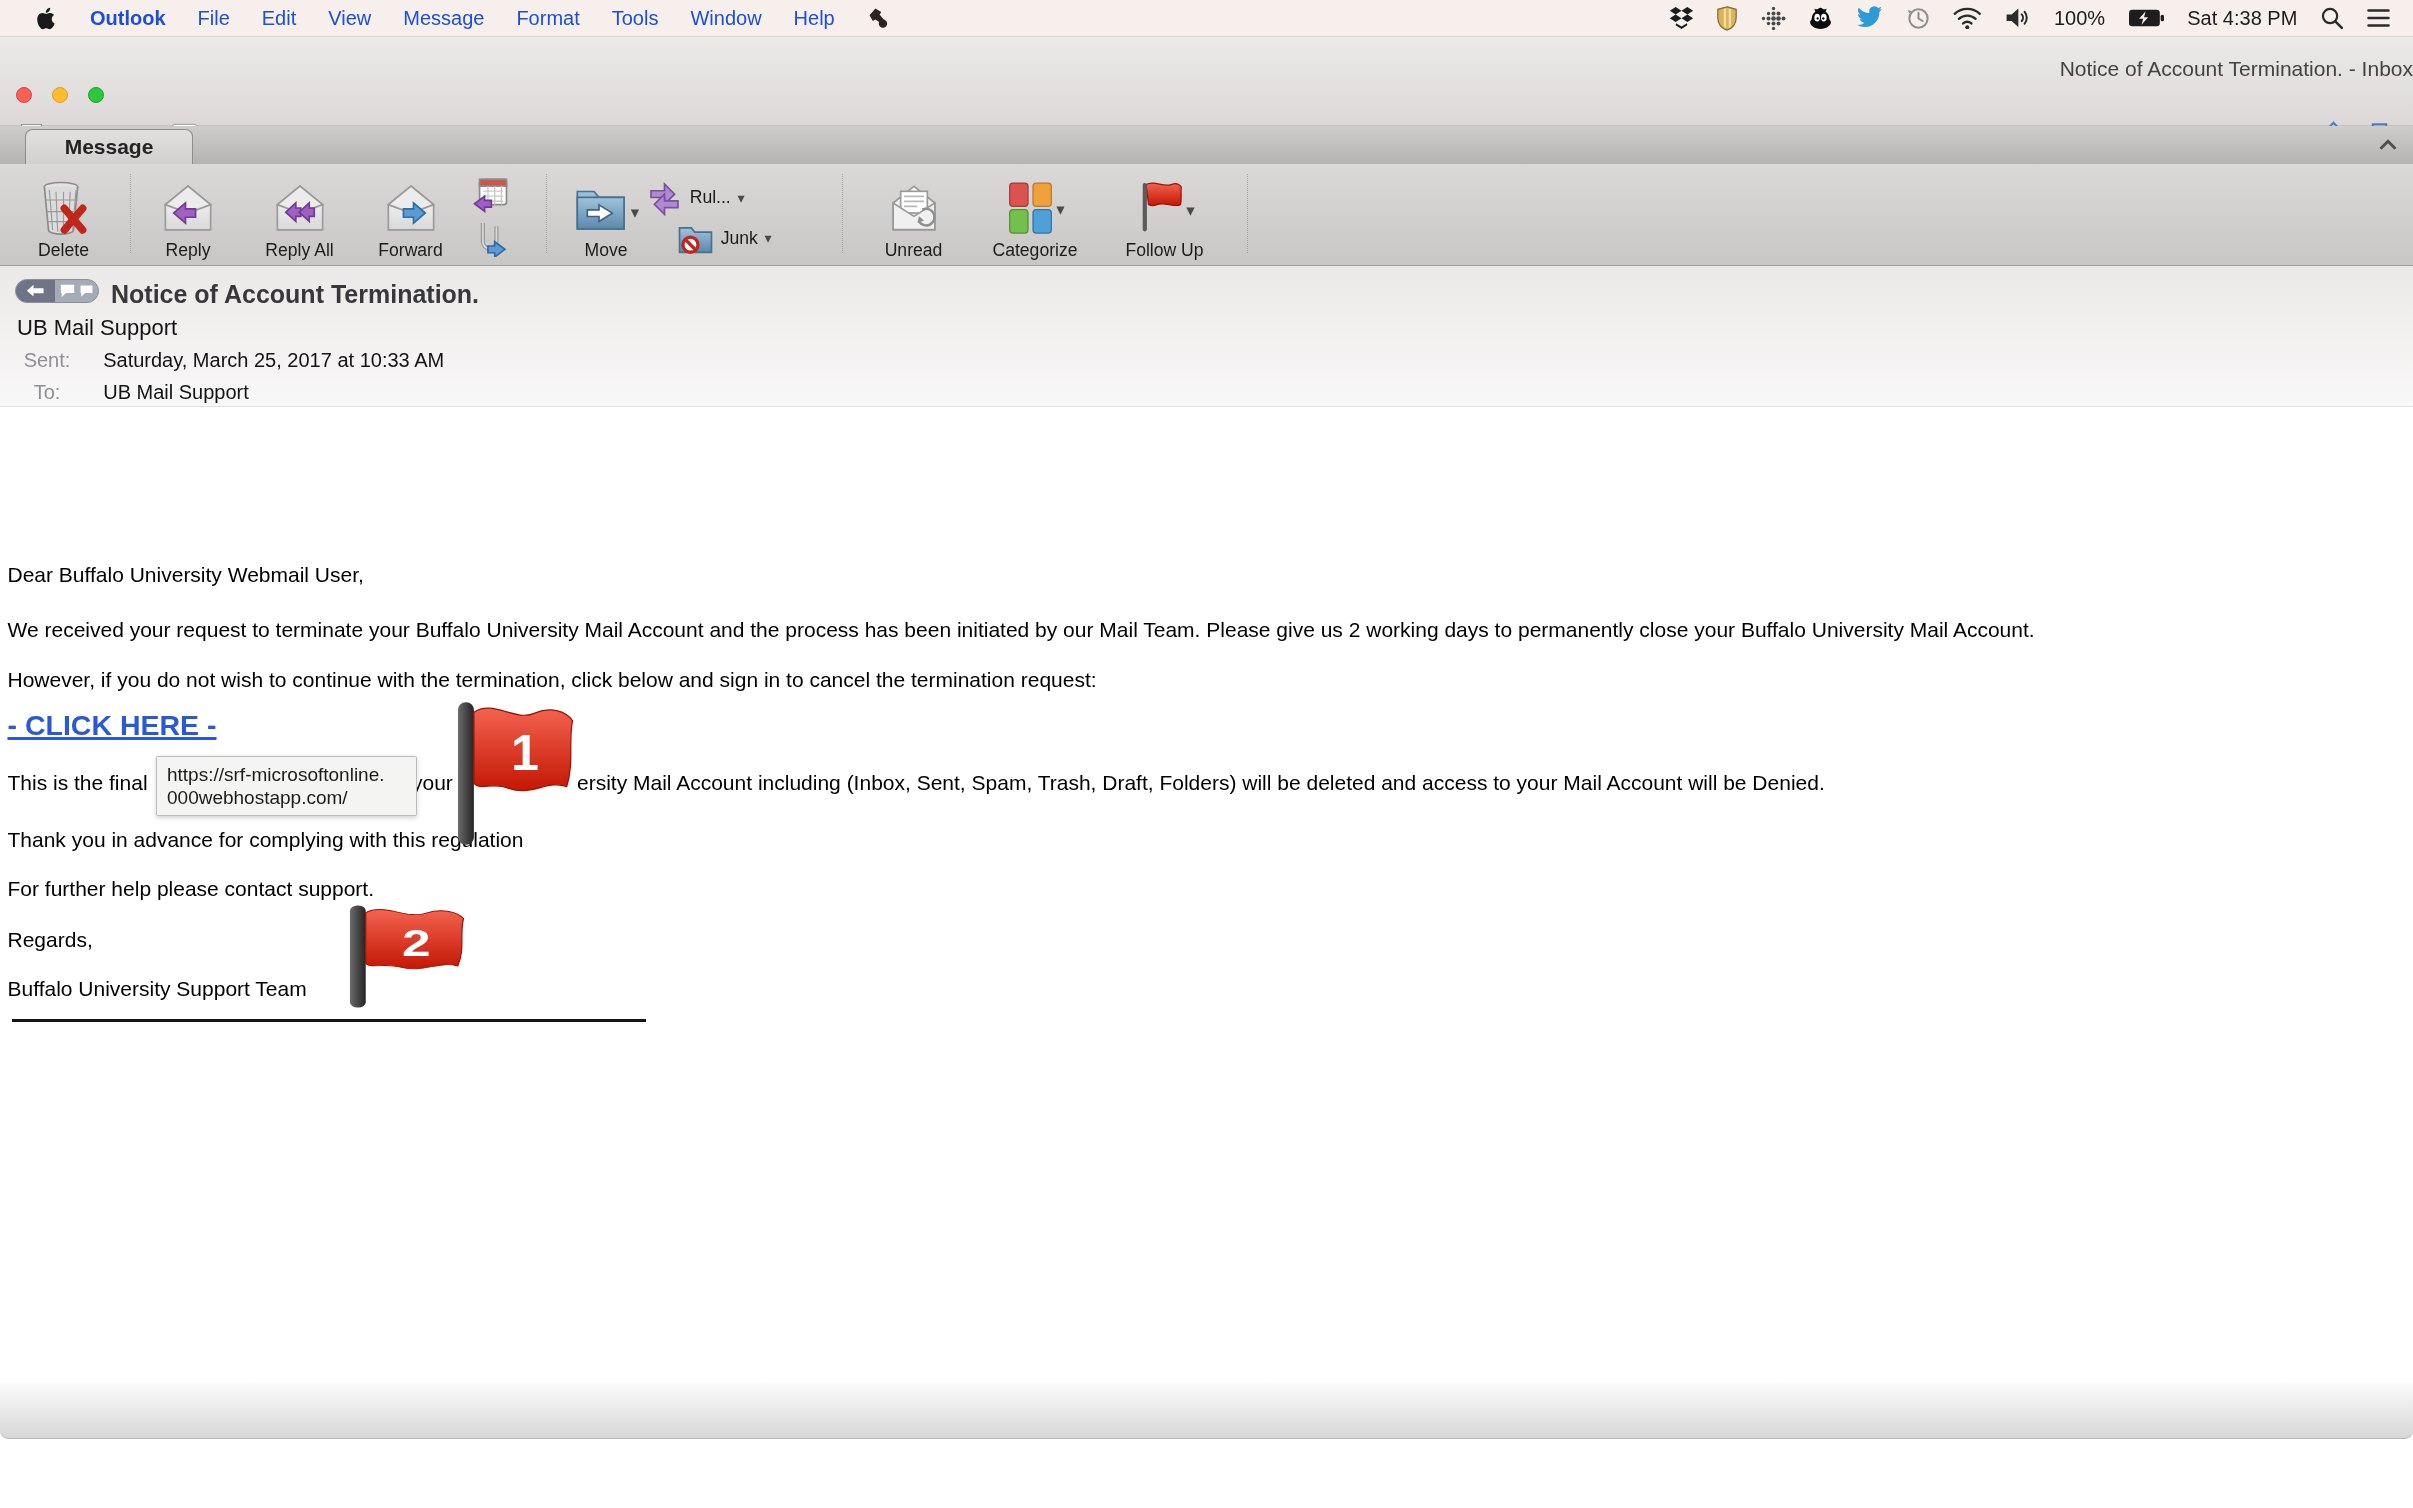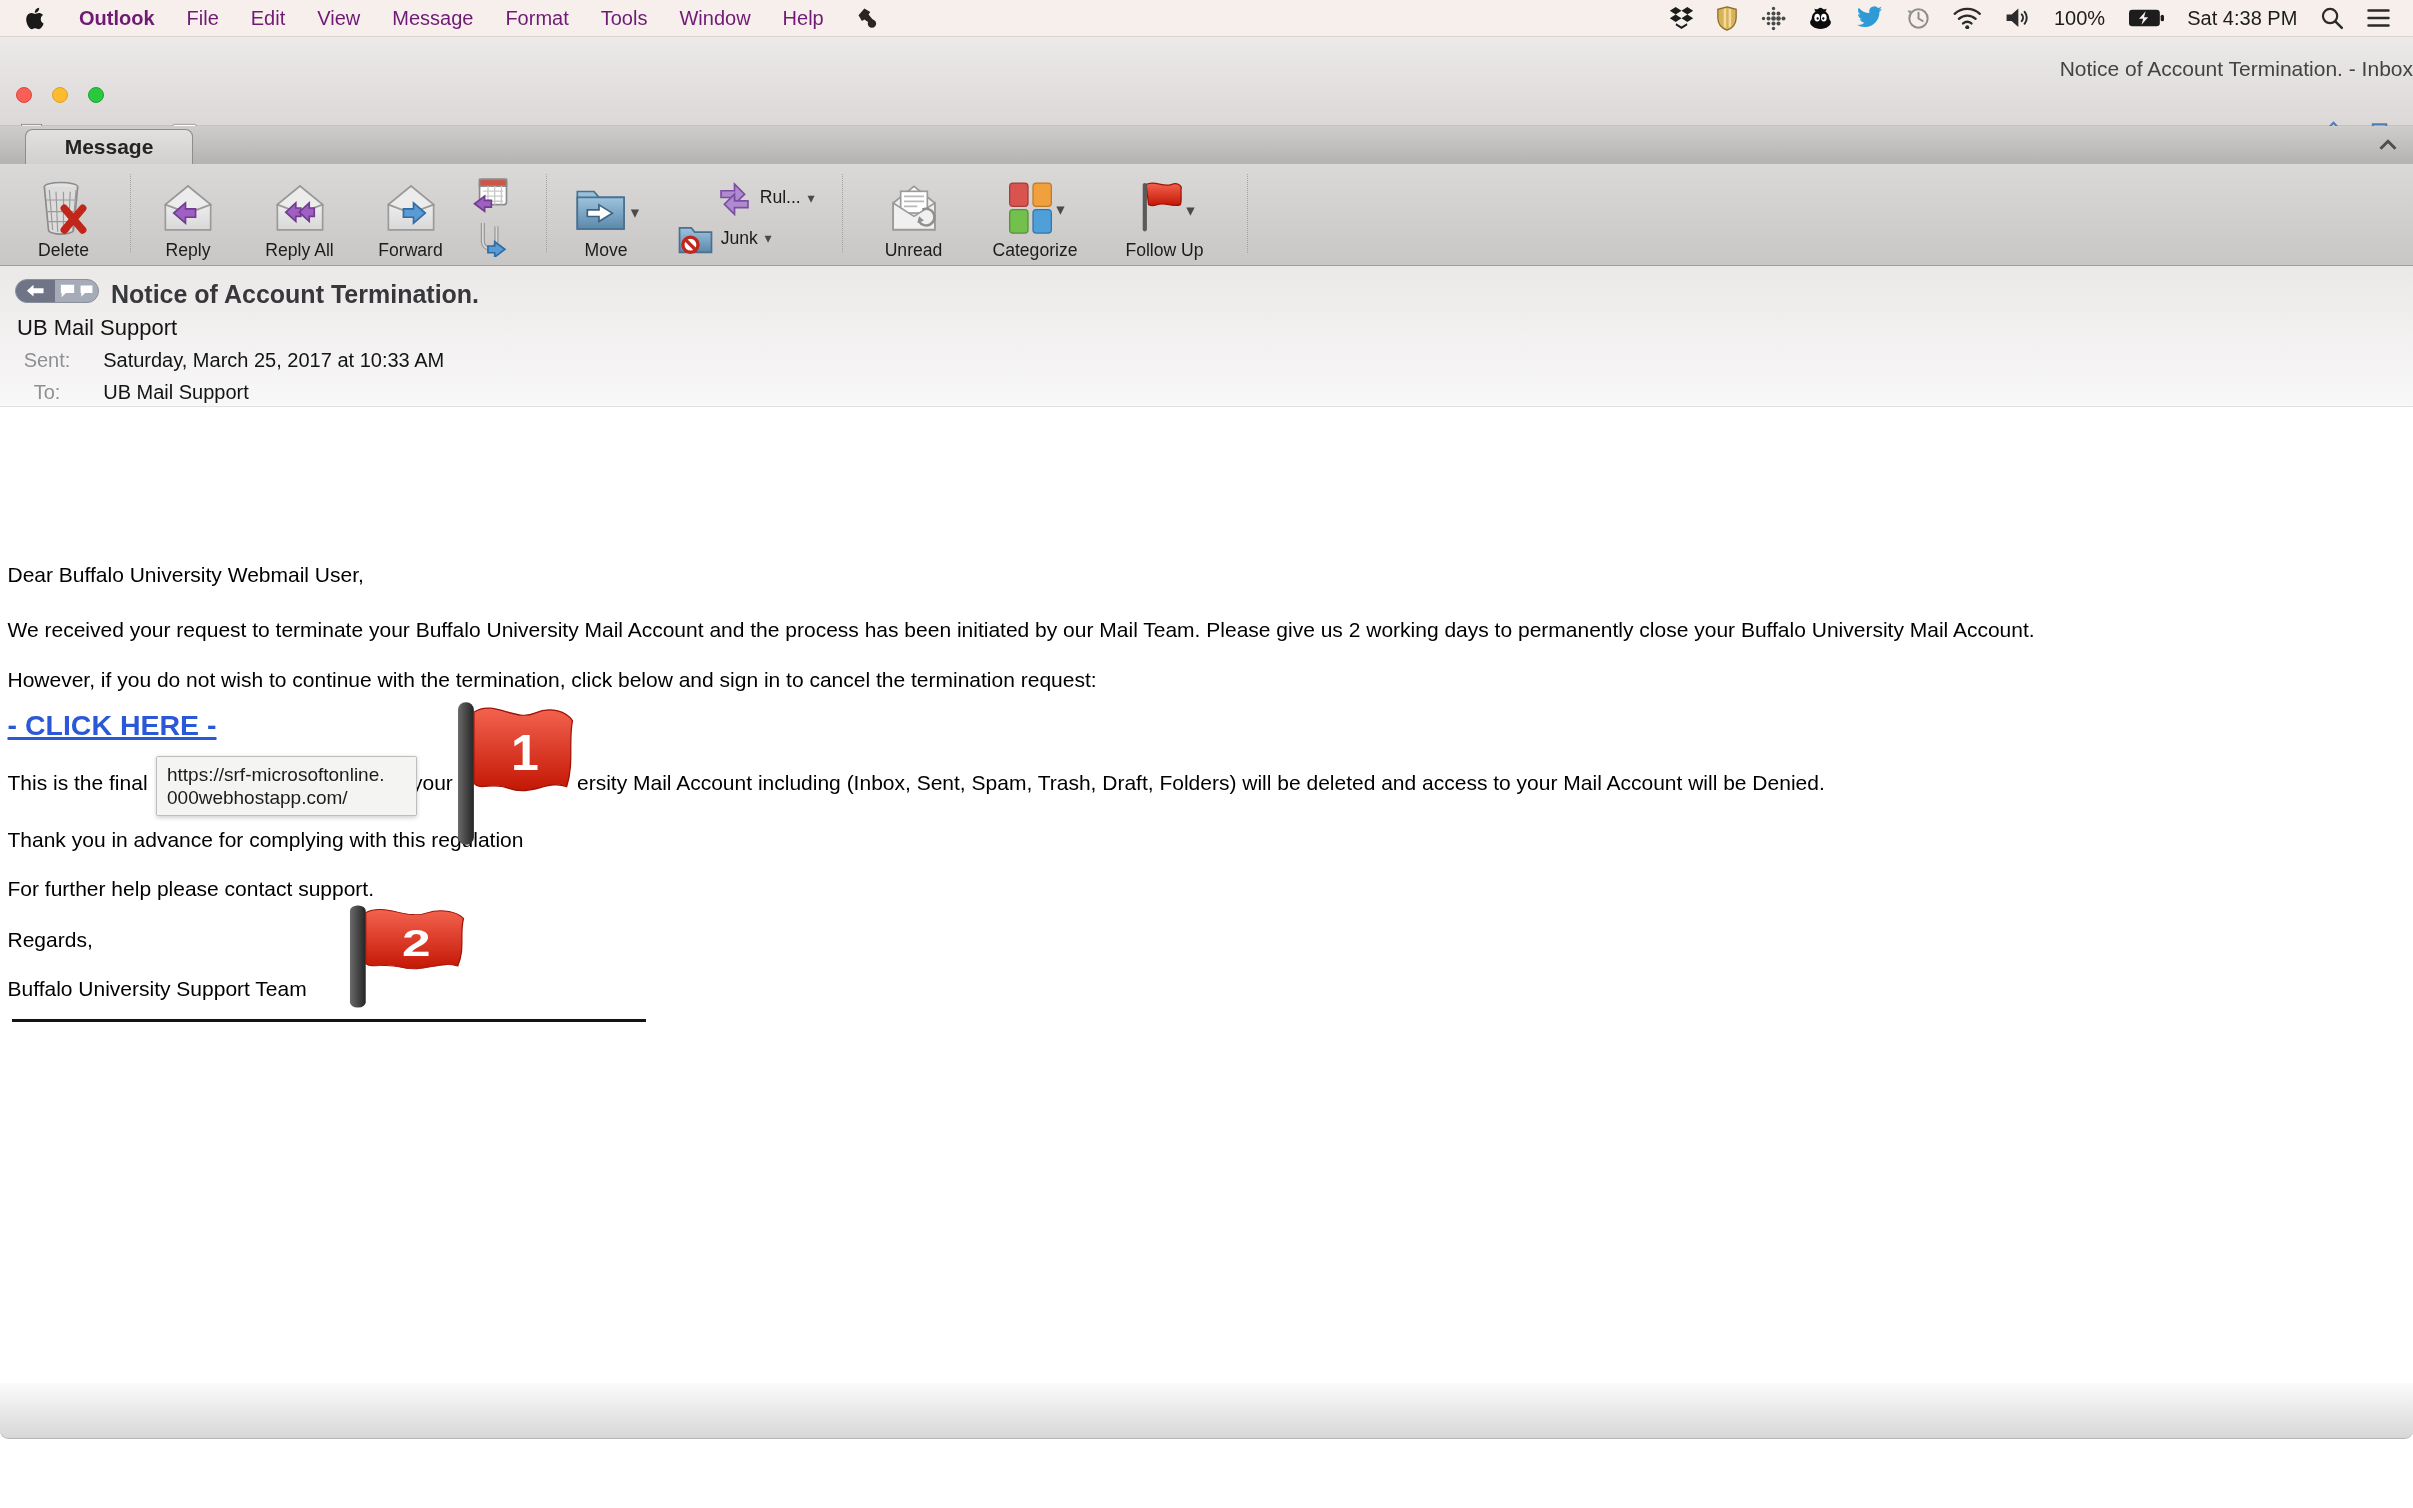--- a/index.html
+++ b/index.html
@@ -4,21 +4,21 @@
 <style>
   * { margin:0; padding:0; box-sizing:border-box; }
   html,body { width:2413px; height:1508px; }
   body { font-family:"Liberation Sans","DejaVu Sans",sans-serif; background:#fff; }
   #screen { position:relative; width:2413px; height:1508px; overflow:hidden; background:#fff; }
 
   
   .menubar { position:absolute; left:0; top:0; width:2413px; height:37px;
     background:#f6efeb; border-bottom:0.8px solid #ddd4cf;
     display:flex; align-items:center; justify-content:space-between; }
-  .mb-left { display:flex; align-items:center; gap:32px; padding-left:25px; font-size:20px; color:#701a75; }
+  .mb-left { display:flex; align-items:center; gap:32px; padding-left:36px; font-size:20px; color:#1d4ed8; }
   .mb-left .mb-app { font-weight:bold; }
   .mb-left span { cursor:default; }
   .mb-right { display:flex; align-items:center; gap:22.6px; padding-right:22px; font-size:20px; color:#1c1c1c; }
   .mb-right svg { display:block; }
 
   
   .chrome { position:absolute; left:0; top:37px; width:2413px; height:89px;
     background:linear-gradient(#eceae9,#dbd8d7); border-bottom:0.8px solid #c4c1c0; }
   .tl { position:absolute; top:50px; width:16px; height:16px; border-radius:50%; }
   .tl.red { left:16px; background:#f95f57; border:0.8px solid #e0443e; }
@@ -313,21 +313,21 @@
     <div class="rbtn" style="left:560px;width:92px">
       <svg width="65" height="52" viewBox="0 0 78 62">
           <path d="M4 10h20l6 7h30v38H4z" fill="url(#foldBlue)" stroke="#48708f" stroke-width="2"></path>
           <path d="M4 17h56v38H4z" fill="url(#foldBlue)" stroke="#48708f" stroke-width="2"></path>
           <path d="M30 26l16 10-16 10v-6H16v-8h14z" fill="#fff" stroke="#3d637f" stroke-width="2"></path>
           <text x="68" y="42" font-size="20" fill="#4a4a4a">▾</text>
         </svg>
       <div class="rlabel">Move</div>
     </div>
 
-    <div class="rrow" style="left:716px;top:15px">
+    <div class="rrow" style="left:646px;top:15px">
       <svg width="37" height="37" viewBox="0 0 44 44">
           <g fill="#b08ad0" stroke="#7a4fa0" stroke-width="2">
             <path d="M6 14h16v-8l12 12-12 12v-8H6z"></path>
             <path d="M38 30H22v-8L10 34l12 12v-8h16z" transform="translate(0,-4)"></path>
           </g>
         </svg>
       <span>Rul...</span>
       <span class="caret">▾</span>
     </div>
     <div class="rrow" style="left:677px;top:57px">

